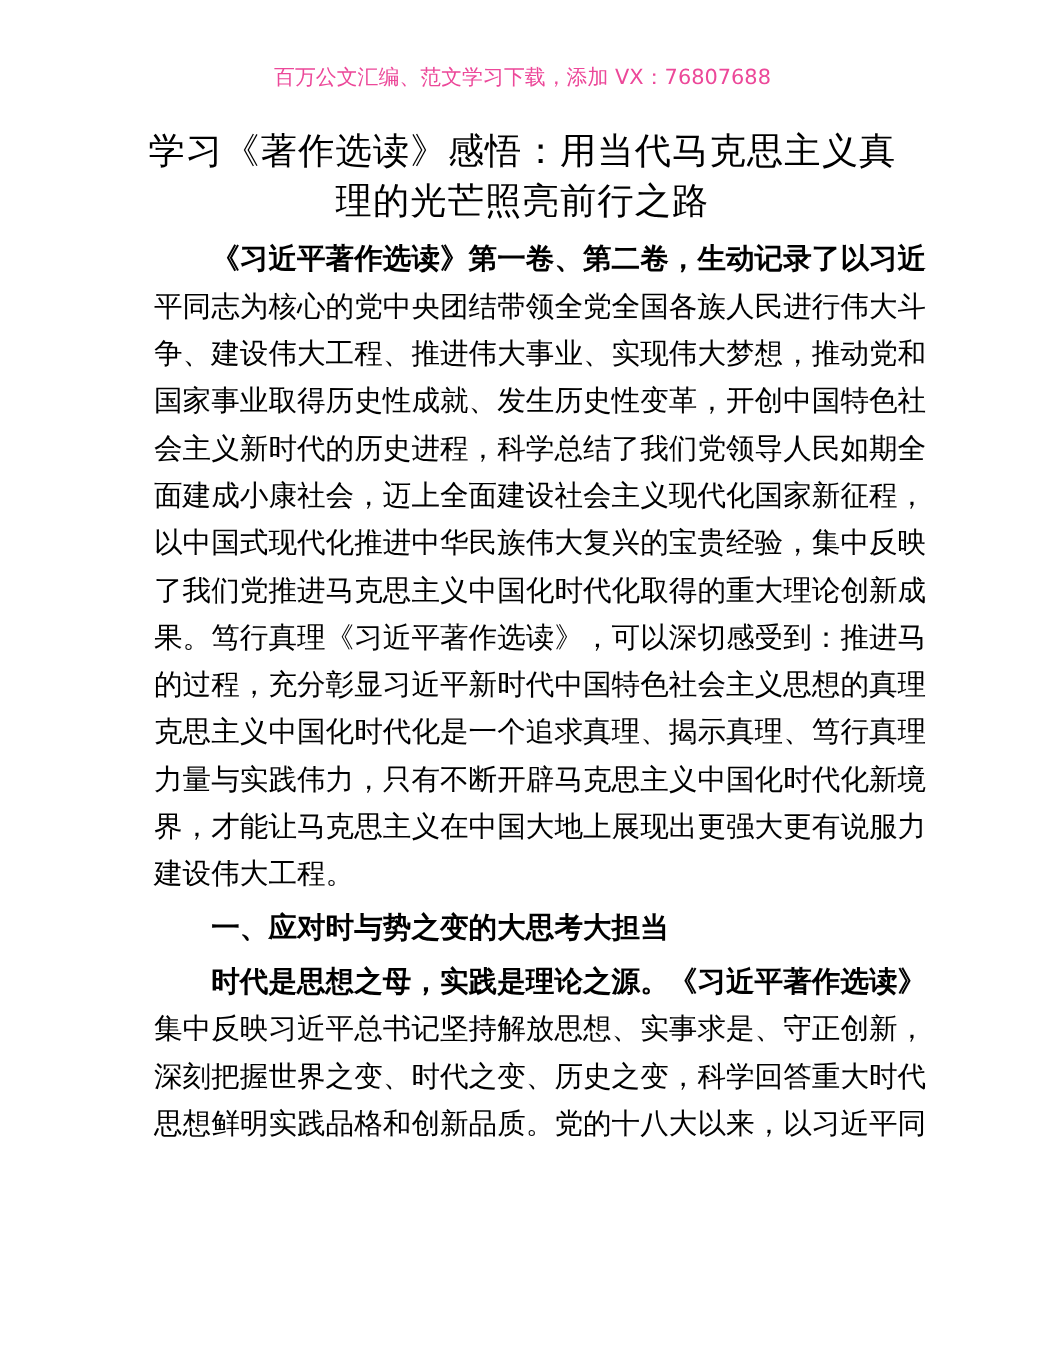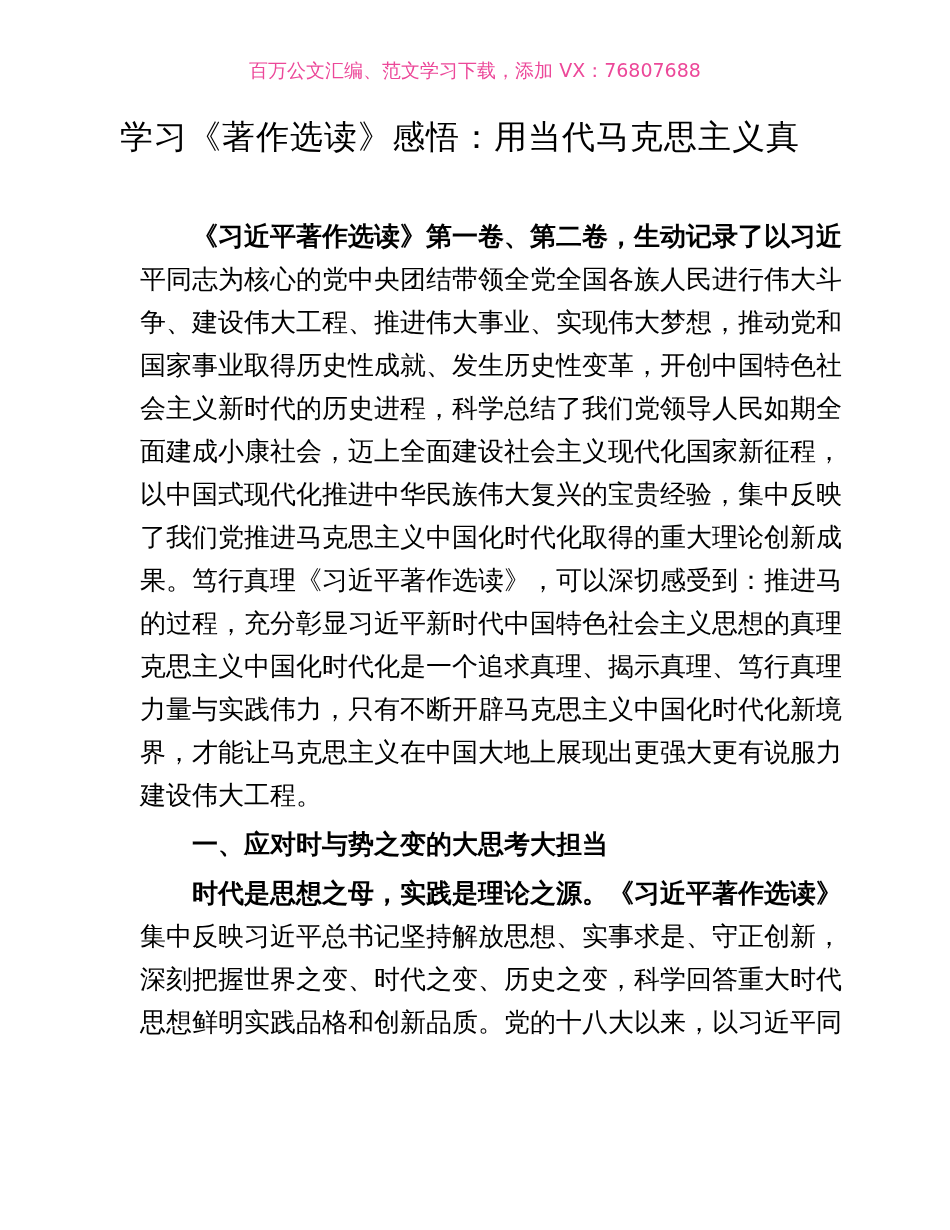--- a/index.html
+++ b/index.html
@@ -1,35 +1,36 @@
 <!DOCTYPE html>
 <html><head>
 <meta charset="utf-8">
 <style>
   html, body { margin: 0; padding: 0; background: #ffffff; }
   body { width: 950px; height: 1230px; position: relative; overflow: hidden;
          font-family: "DejaVu Sans", "Liberation Sans", sans-serif; color: #000; }
   .header { position: absolute; top: 56px; left: 0; width: 950px; text-align: center;
             color: #ec4899; font-size: 19px; line-height: 28px; }
-  .title { position: absolute; top: 114px; left: 120px; width: 710px; 
+  .title { position: absolute; top: 114px; left: 120px; width: 710px; text-align: center;
            font-size: 33px; line-height: 46px; letter-spacing: 1px; }
   .body { position: absolute; top: 215px; left: 140px; width: 672px; }
   .line { font-size: 26px; line-height: 43px; height: 43px; white-space: nowrap;
           text-align: justify; text-align-last: justify; }
   .line.indent { padding-left: 52px; font-weight: bold; }
   .line.last { text-align-last: left; }
   .gap { height: 6px; }
 </style>
 </head>
 <body>
 
 <div class="header">百万公文汇编、范文学习下载，添加 VX：76807688</div>
 
 <div class="title">
   <div>学习《著作选读》感悟：用当代马克思主义真</div>
+  <div>理的光芒照亮前行之路</div>
 </div>
 
 <div class="body">
   <div>
     <div class="line indent">《习近平著作选读》第一卷、第二卷，生动记录了以习近</div>
     <div class="line">平同志为核心的党中央团结带领全党全国各族人民进行伟大斗</div>
     <div class="line">争、建设伟大工程、推进伟大事业、实现伟大梦想，推动党和</div>
     <div class="line">国家事业取得历史性成就、发生历史性变革，开创中国特色社</div>
     <div class="line">会主义新时代的历史进程，科学总结了我们党领导人民如期全</div>
     <div class="line">面建成小康社会，迈上全面建设社会主义现代化国家新征程，</div>

